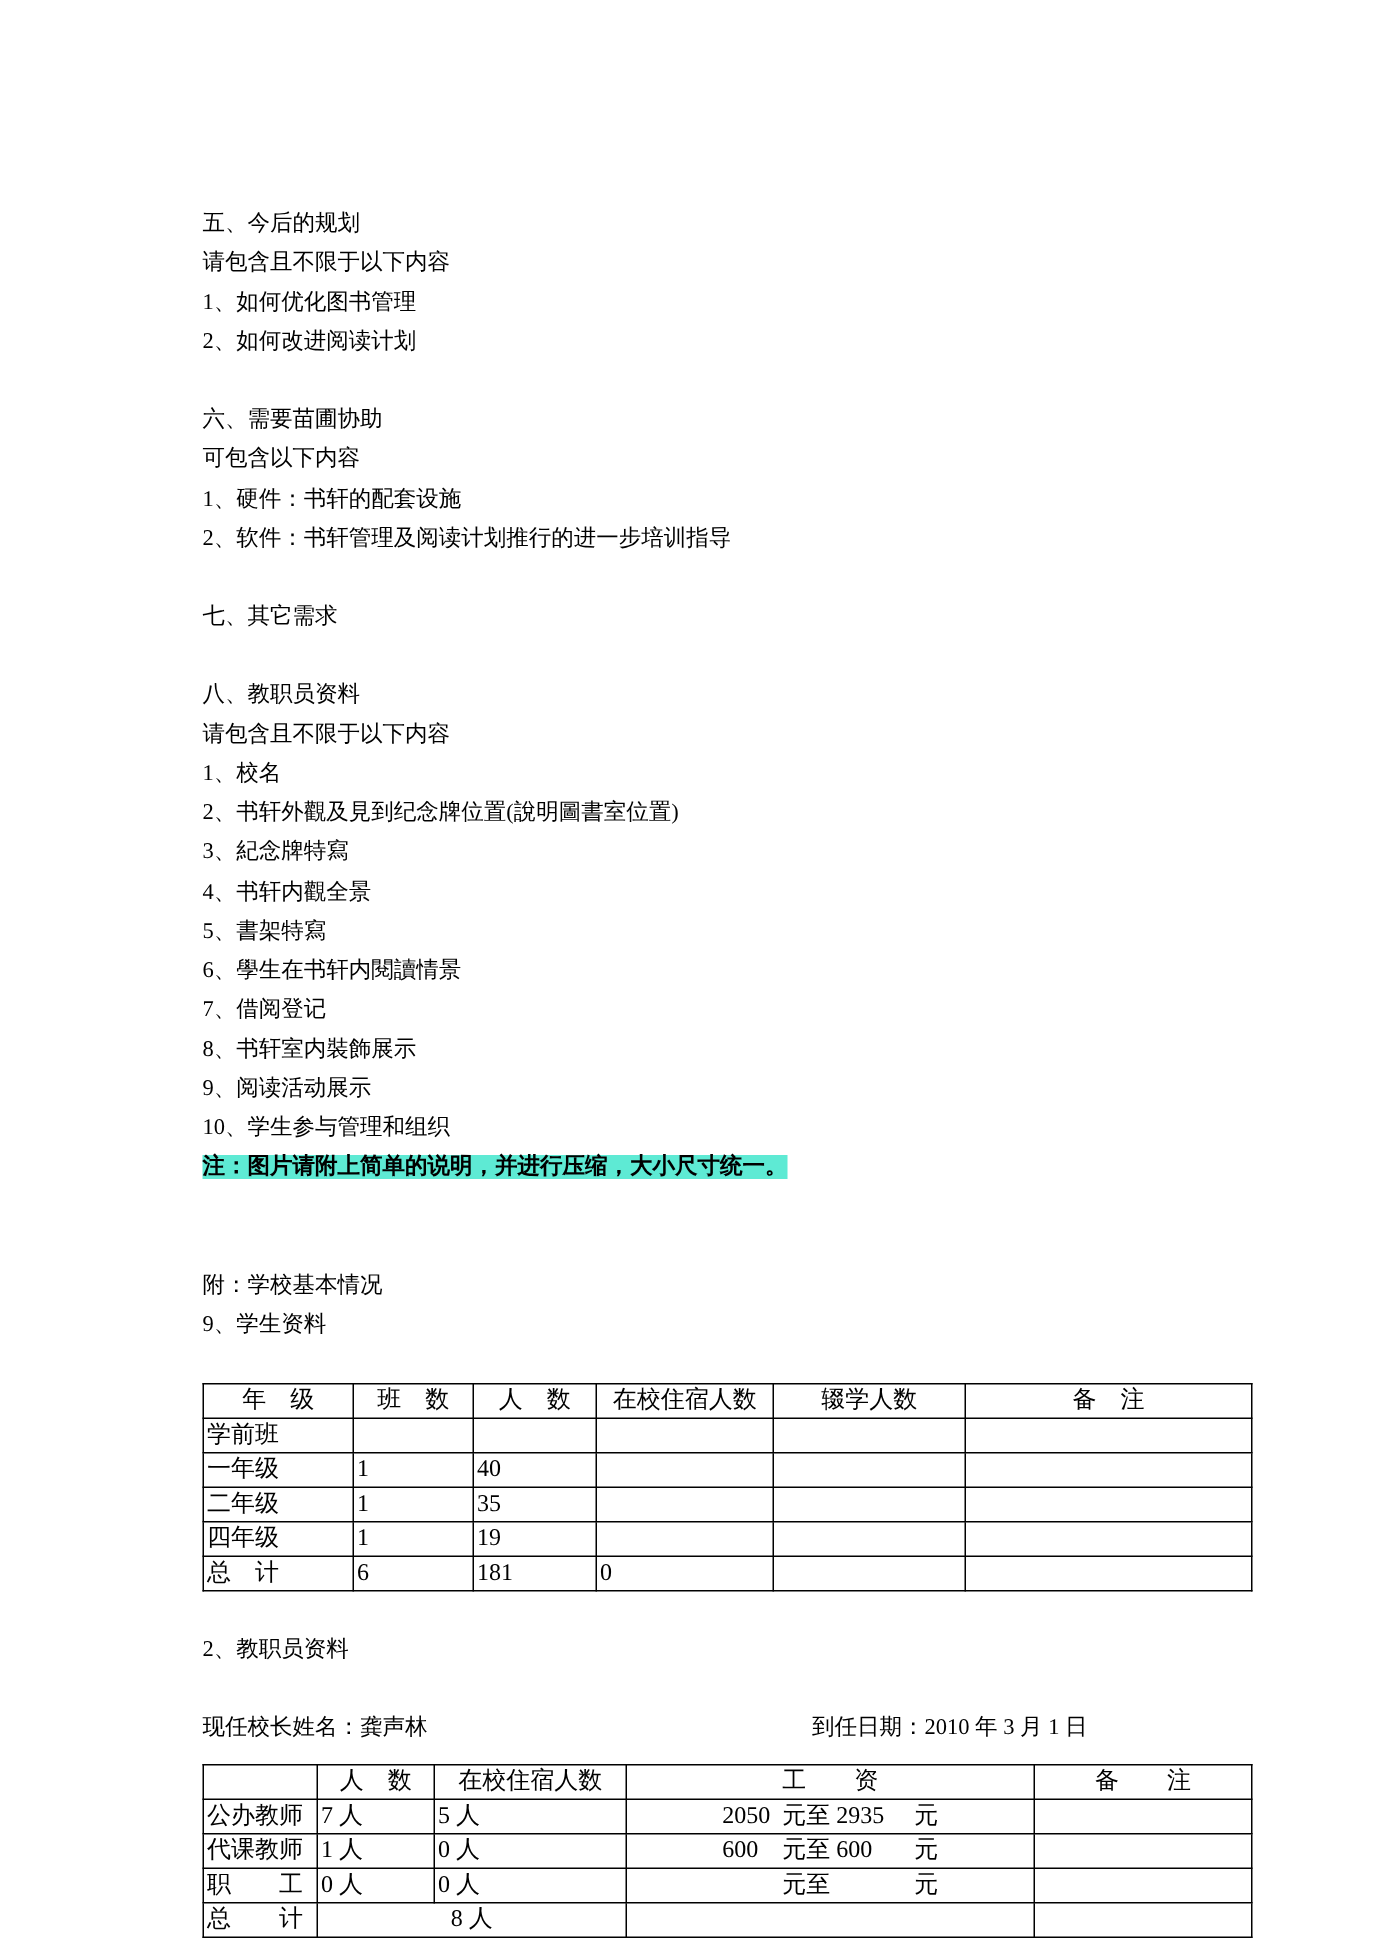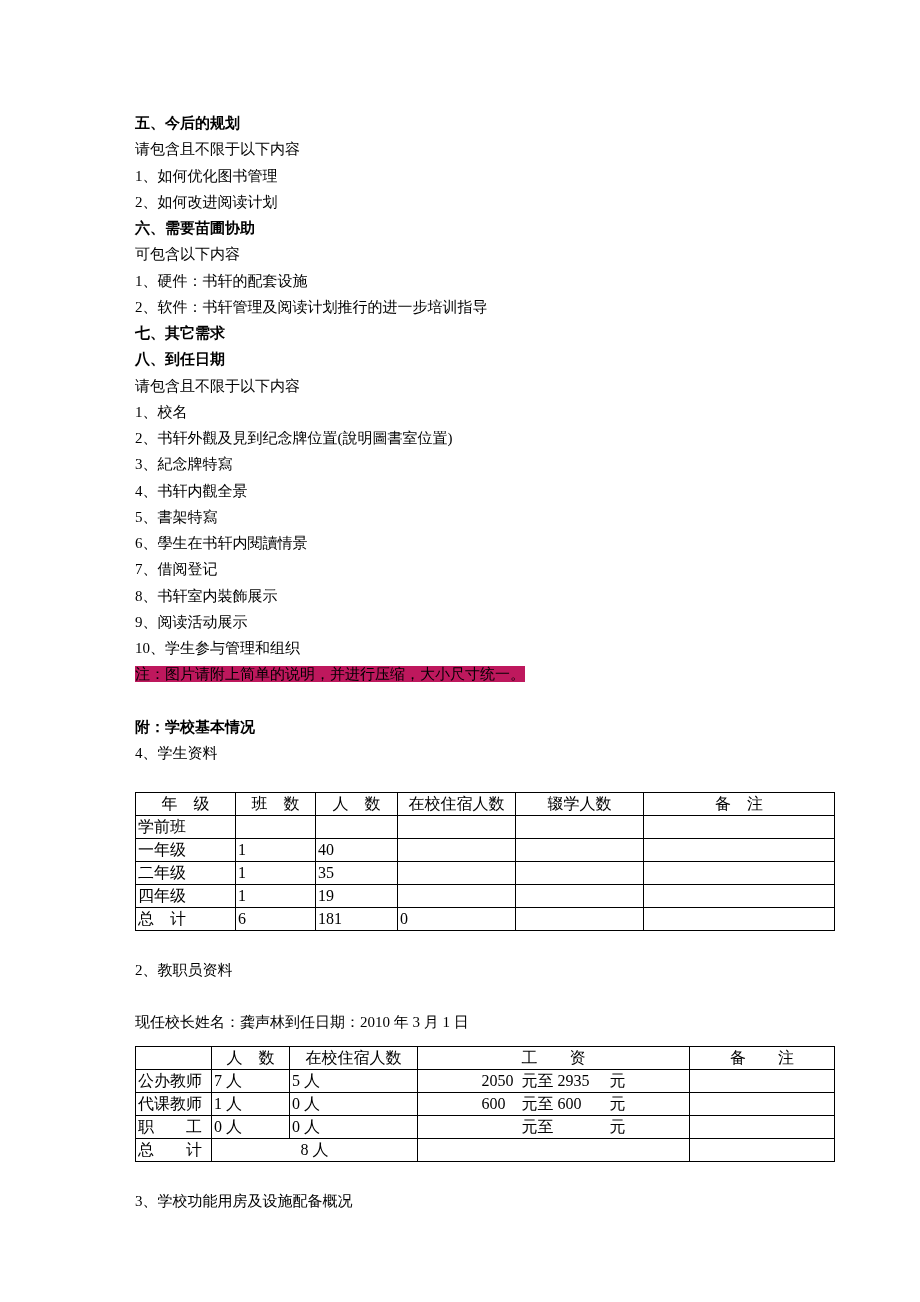--- a/index.html
+++ b/index.html
@@ -5,24 +5,24 @@
     * { box-sizing: border-box; margin: 0; padding: 0; }
     body {
       font-family: "SimSun", "宋体", serif;
       font-size: 15px;
       line-height: 1.75;
       color: #000;
       background: #fff;
       width: 920px;
       padding: 110px 85px 60px 135px;
     }
-    .bold { font-weight: bold; }
-    .highlight { background: #be185d; }
+    .bold { font-weight: normal; margin-top: 26px; }
+    .highlight { background: #5eead4; font-weight: bold; }
     p { margin: 0; }
-    .section-row { display: flex; }
+    .section-row { display: flex; justify-content: space-between; }
     .section-row > span:last-child { padding-right: 110px; }
     .spacer { height: 26px; }
     .spacer-sm { height: 10px; }
     table {
       border-collapse: collapse;
       width: 100%;
       font-size: 16px;
     }
     td, th {
       border: 1px solid #000;
@@ -53,38 +53,38 @@
 <p>1、如何优化图书管理</p>
 <p>2、如何改进阅读计划</p>
 
 <p class="bold">六、需要苗圃协助</p>
 <p>可包含以下内容</p>
 <p>1、硬件：书轩的配套设施</p>
 <p>2、软件：书轩管理及阅读计划推行的进一步培训指导</p>
 
 <p class="bold">七、其它需求</p>
 
-<p class="bold">八、到任日期</p>
+<p class="bold">八、教职员资料</p>
 <p>请包含且不限于以下内容</p>
 <p>1、校名</p>
 <p>2、书轩外觀及見到纪念牌位置(說明圖書室位置)</p>
 <p>3、紀念牌特寫</p>
 <p>4、书轩内觀全景</p>
 <p>5、書架特寫</p>
 <p>6、學生在书轩内閱讀情景</p>
 <p>7、借阅登记</p>
 <p>8、书轩室内裝飾展示</p>
 <p>9、阅读活动展示</p>
 <p>10、学生参与管理和组织</p>
 <p><span class="highlight">注：图片请附上简单的说明，并进行压缩，大小尺寸统一。</span></p>
 
 <div class="spacer"></div>
 
 <p class="bold">附：学校基本情况</p>
-<p>4、学生资料</p>
+<p>9、学生资料</p>
 
 <div class="spacer"></div>
 
 <table id="student-table">
   <thead>
     <tr>
       <th class="center t1-col1">年　级</th>
       <th class="center t1-col2">班　数</th>
       <th class="center t1-col3">人　数</th>
       <th class="center t1-col4">在校住宿人数</th>

